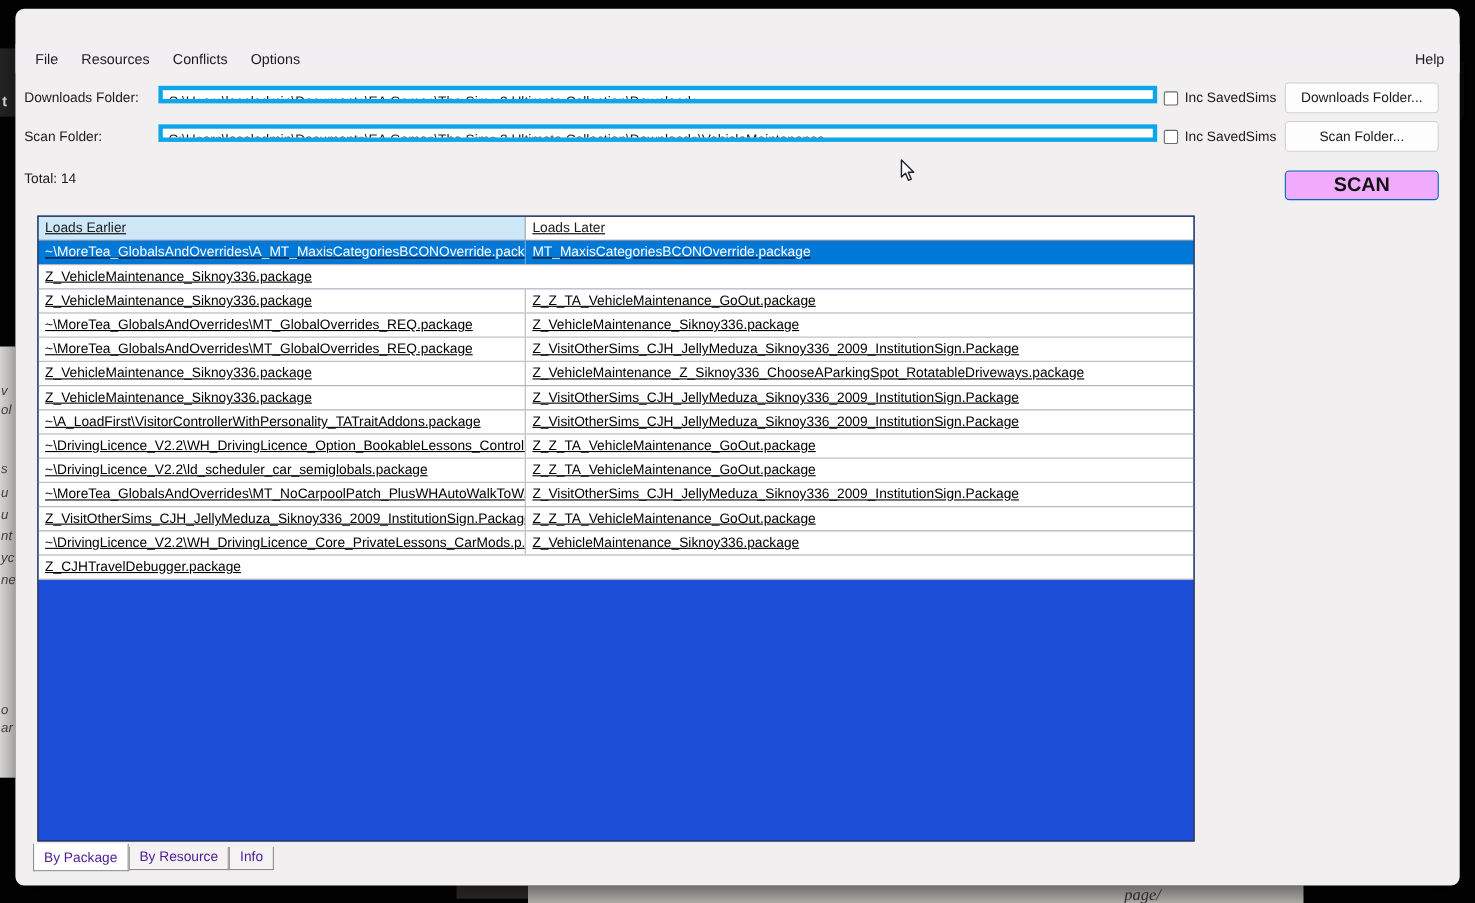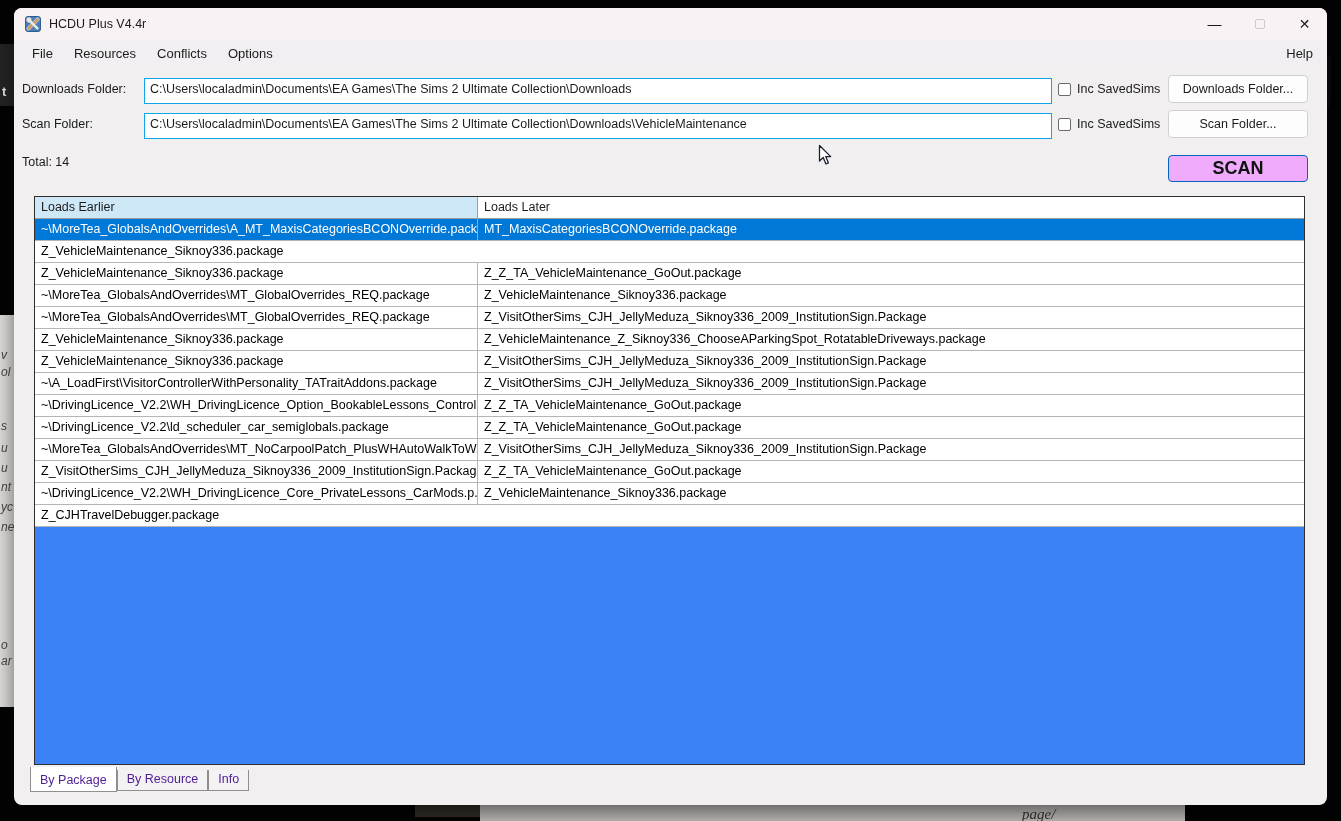--- a/index.html
+++ b/index.html
@@ -33,37 +33,37 @@
   .win-controls{position:absolute;right:0;top:0;height:32px;display:flex;}
   .win-btn{width:45px;height:32px;display:flex;align-items:center;justify-content:center;
     font-size:14px;color:#1b1b1b;}
   .maxbox{width:10px;height:10px;border:1.4px solid #cdc9cb;border-radius:2px;}
 
   .menubar{position:absolute;left:0;top:32px;width:100%;height:26px;background:var(--chrome);
     display:flex;align-items:center;gap:21px;padding-left:18px;font-size:13px;color:#1b1b1b;}
   .menu-help{position:absolute;right:14px;}
 
   .field-label{position:absolute;left:8px;height:22px;line-height:22px;font-size:12.5px;color:#1b1b1b;}
-  .path-input{position:absolute;left:130px;width:908px;height:26px;background:#fff;
-    border:1px solid #0ea5e9;font-size:12.5px;color:#1b1b1b;line-height:20px;padding:0 5px;
+  .path-input{position:absolute;left:130px;width:908px;height:16px;background:#fff;
+    border:4px solid #0ea5e9;font-size:12.5px;color:#1b1b1b;line-height:20px;padding:0 5px;
     white-space:nowrap;overflow:hidden;}
   .chk-wrap{position:absolute;left:1044px;height:22px;display:flex;align-items:center;gap:6px;
     font-size:12.5px;color:#1b1b1b;}
   .chk-box{width:13px;height:13px;background:#fff;border:1px solid #6b6b6b;border-radius:2px;}
   .browse-btn{position:absolute;left:1154px;width:140px;height:28px;background:#fdfdfd;
     border:1px solid #d2cfd0;border-radius:4px;font-size:12.5px;color:#1b1b1b;
     display:flex;align-items:center;justify-content:center;font-family:inherit;}
   .total-label{position:absolute;left:8px;top:143px;height:22px;line-height:22px;font-size:12.5px;color:#1b1b1b;}
   .scan-btn{position:absolute;left:1154px;top:147px;width:140px;height:27px;background:#f0abfc;
     border:1px solid var(--scan-border);border-radius:4px;font-size:18px;font-weight:bold;color:#111;
     display:flex;align-items:center;justify-content:center;font-family:inherit;}
 
   
-  .table{position:absolute;left:20px;top:188px;width:1271px;height:569px;background:#3b82f6;
-    border:1px solid #2e2e2e;overflow:hidden;}
+  .table{position:absolute;left:20px;top:188px;width:1052px;height:569px;background:#1d4ed8;
+    border:1px solid #2e2e2e;overflow:hidden;text-decoration:underline;}
   .thead{display:flex;height:22px;border-bottom:1px solid #9b9b9b;}
   .th{font-size:12.5px;color:#1b1b1b;line-height:21px;padding-left:6px;white-space:nowrap;overflow:hidden;}
   .th1{width:443px;background:var(--header-highlight);border-right:1px solid #9b9b9b;}
   .th2{flex:1;background:#fff;}
   .trow{display:flex;height:22px;border-bottom:1px solid #b6b6b6;background:#fff;}
   .tcell{font-size:12.5px;color:#000;line-height:21px;padding-left:6px;white-space:nowrap;overflow:hidden;}
   .tcell.c0{width:443px;border-right:1px solid #b6b6b6;}
   .tcell.c1{flex:1;}
   .trow.selected{background:var(--selection);}
   .trow.selected .tcell{color:#fff;}
@@ -98,39 +98,20 @@
       <i style="top: 339px;">ar</i>
     </div>
   <div class="bg-bottom-dark"></div>
   <div class="bg-bottom-strip">
     <span class="frag">page/</span>
   </div>
   <div class="bg-right-curl"></div>
 
   <div class="window">
 
-    <div class="titlebar">
-      <span class="app-icon">
-        <svg width="16" height="16" viewBox="0 0 16 16">
-          <rect x="0.5" y="0.5" width="15" height="15" rx="2.5" fill="#4d7fb5" stroke="#2f5d8f"></rect>
-          <line x1="3.4" y1="12.6" x2="12.6" y2="3.4" stroke="#fff" stroke-width="4" stroke-linecap="round" opacity="0.55"></line>
-          <line x1="3.6" y1="12.4" x2="12.4" y2="3.6" stroke="#d69a54" stroke-width="2.4" stroke-linecap="round"></line>
-          <line x1="3.6" y1="3.6" x2="12.4" y2="12.4" stroke="#e9e9e9" stroke-width="2.4" stroke-linecap="round"></line>
-          <circle cx="3.9" cy="3.9" r="1.9" fill="none" stroke="#e9e9e9" stroke-width="1.3"></circle>
-        </svg>
-      </span>
-      <span class="title-text">HCDU Plus V4.4r</span>
-      <div class="win-controls">
-        <div class="win-btn">—</div>
-        <div class="win-btn">
-            <span class="maxbox"></span>
-          </div>
-        <div class="win-btn">✕</div>
-      </div>
-    </div>
 
     <div class="menubar">
       <span class="menu-item">File</span>
       <span class="menu-item">Resources</span>
       <span class="menu-item">Conflicts</span>
       <span class="menu-item">Options</span>
       <span class="menu-item menu-help">Help</span>
     </div>
 
     <span class="field-label" style="top:70px;">Downloads Folder:</span>

